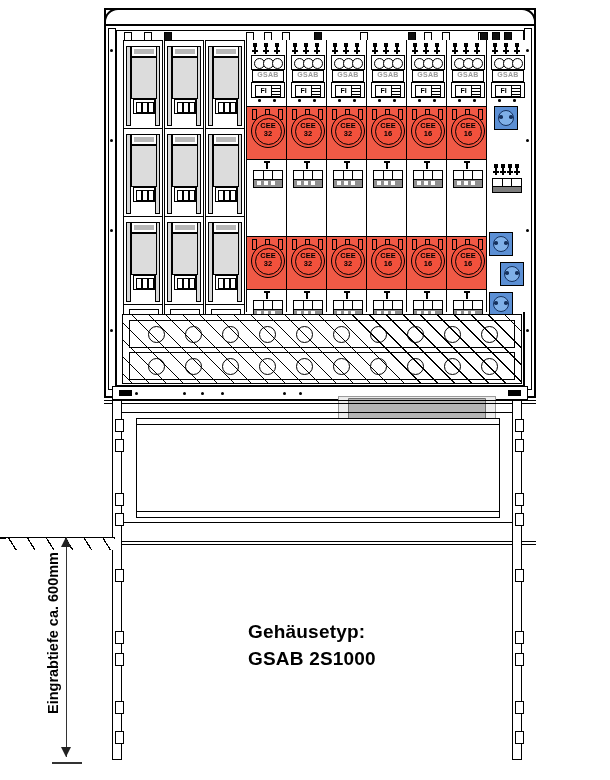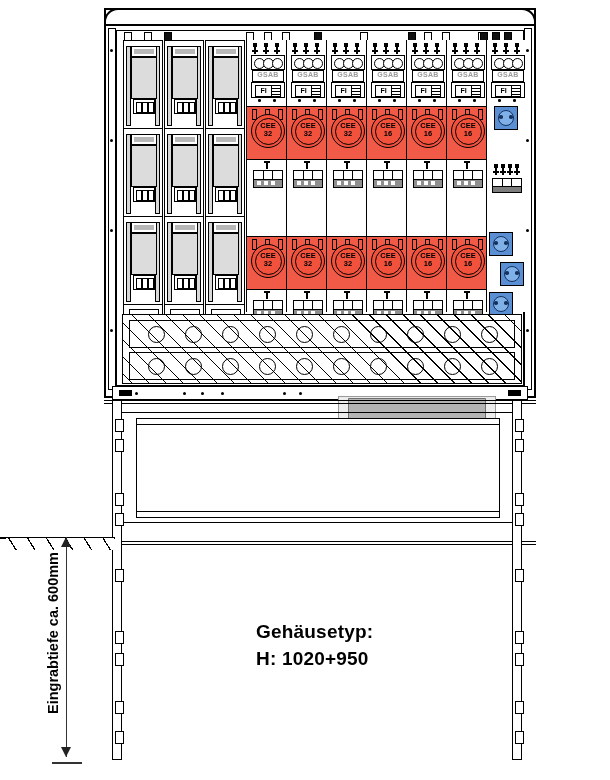--- a/index.html
+++ b/index.html
@@ -133,21 +133,21 @@
   #dim-line{left:66px;top:537px;width:1.4px;height:220px;background:#333;}
   .arrow-up{position:absolute;left:61px;top:537px;width:0;height:0;
             border-left:5px solid transparent;border-right:5px solid transparent;border-bottom:10px solid #222;}
   .arrow-dn{position:absolute;left:61px;top:747px;width:0;height:0;
             border-left:5px solid transparent;border-right:5px solid transparent;border-top:10px solid #222;}
   #dim-base{left:52px;top:762px;width:30px;height:1.6px;background:#333;}
   #dim-text{left:-52px;top:625px;width:210px;text-align:center;font-size:14.5px;font-weight:bold;
             transform:rotate(-90deg);white-space:nowrap;}
 
   
-  #spec-block{left:256px;top:618px;width:260px;}
+  #spec-block{left:248px;top:618px;width:260px;}
   #spec-block div{font-size:19px;font-weight:bold;line-height:27px;letter-spacing:.2px;}
 </style>
 </head>
 <body>
 
 <div class="abs" id="cabinet-outer"></div>
 <div class="abs" id="cabinet-roof"></div>
 <div class="abs" id="cabinet-leftrail">
     <div class="hinge" style="position: absolute; left: 1px; top: 20px;"></div>
     <div class="hinge" style="position: absolute; left: 1px; top: 110px;"></div>
@@ -1034,14 +1034,14 @@
 <div class="abs" id="ground-line"></div>
 <div class="abs" id="ground-hatch"></div>
 <div class="abs" id="dim-line"></div>
 <div class="abs arrow-up"></div>
 <div class="abs arrow-dn"></div>
 <div class="abs" id="dim-base"></div>
 <div class="abs" id="dim-text">Eingrabtiefe ca. 600mm</div>
 
 <div class="abs" id="spec-block">
   <div>Gehäusetyp:</div>
-  <div>H: 1020+950</div>
+  <div>GSAB 2S1000</div>
 </div>
 
 </body></html>

